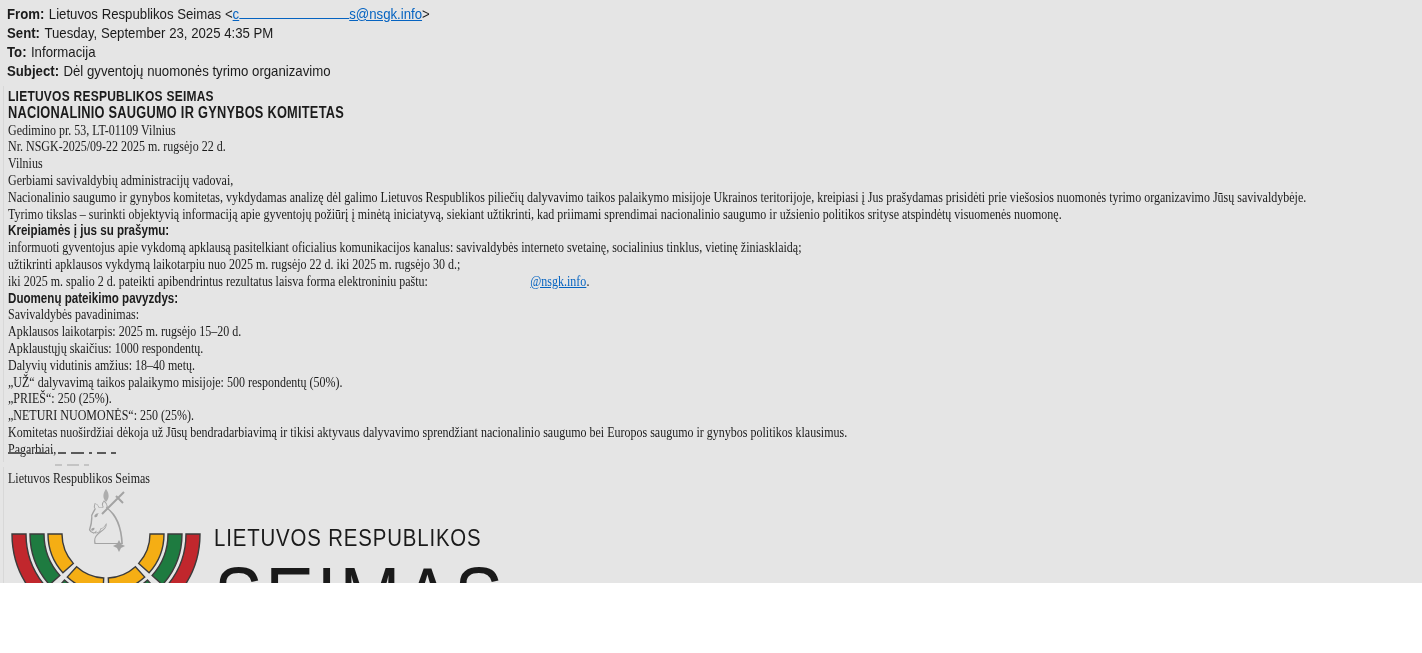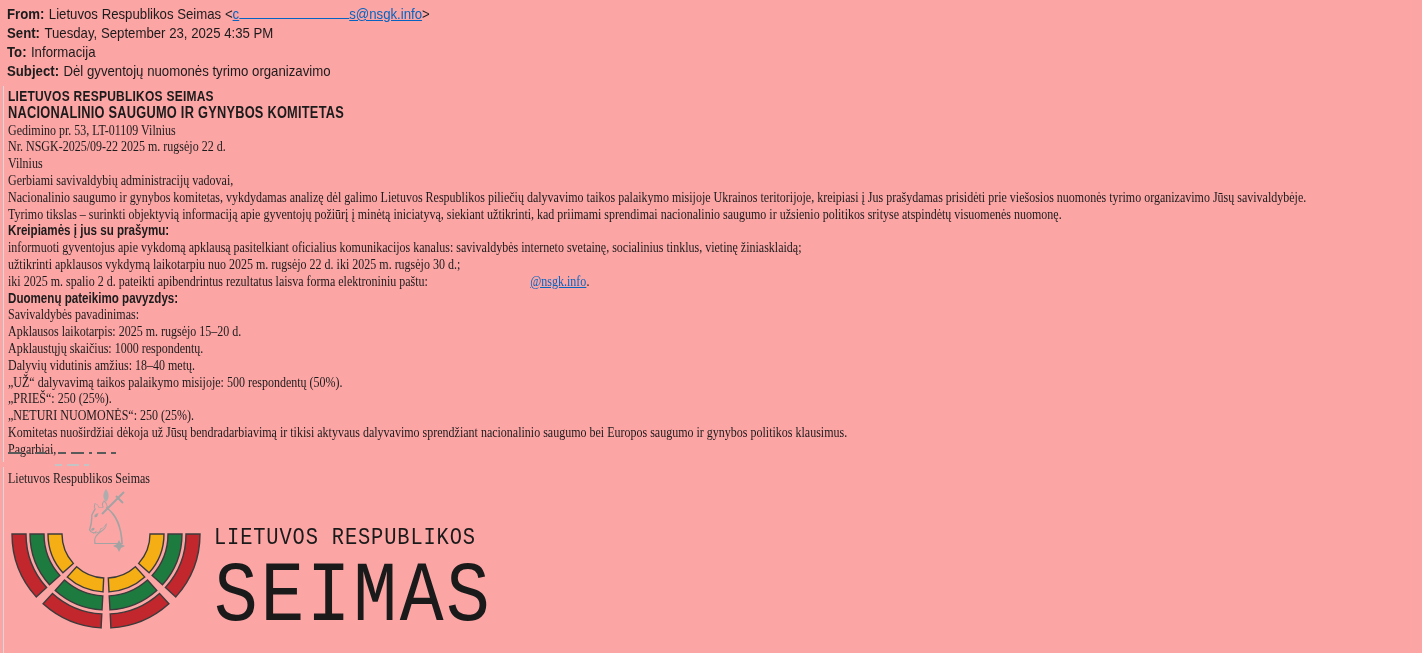--- a/index.html
+++ b/index.html
@@ -1,16 +1,16 @@
 <!DOCTYPE html>
 <html><head>
 <meta charset="utf-8">
 <style>
   html,body{margin:0;padding:0;background:#fff;}
-  .page{position:relative;width:1422px;height:653px;background:#fca5a5;overflow:hidden;
+  .page{position:relative;width:1422px;height:583px;background:#e5e5e5;overflow:hidden;
         font-family:"Liberation Sans",sans-serif;color:#1b1b1b;}
 
   
   .header{position:absolute;left:7px;top:4px;}
   .hline{height:19px;line-height:19px;font-size:15px;white-space:nowrap;
          transform:scaleX(0.88);transform-origin:0 0;}
   .hlabel{font-weight:bold;margin-right:5px;}
   .link{color:#0563C1;text-decoration:underline;cursor:pointer;}
   .redact-gap{display:inline-block;width:125px;height:14px;border-bottom:1px solid #0563C1;}
 
@@ -31,21 +31,21 @@
   
   .redact-row{position:absolute;display:flex;gap:5px;align-items:center;}
   .redact-row i{display:block;height:2px;background:#5a5a5a;}
   .redact-row.faint i{background:#c4c4c4;}
 
   
   .sig-org{position:absolute;left:8px;top:470px;height:17px;line-height:17px;font-size:15px;
            font-family:"Liberation Serif",serif;white-space:nowrap;
            transform:scaleX(0.8);transform-origin:0 0;}
   .logo-svg{position:absolute;left:6px;top:488px;}
-  .wordmark{position:absolute;left:214px;top:524px;color:#1a1a1a;font-family:Liberation Mono, monospace;}
+  .wordmark{position:absolute;left:214px;top:524px;color:#1a1a1a;font-family:Liberation Sans, sans-serif;}
   .wm1{font-size:24px;letter-spacing:1px;height:27px;line-height:27px;white-space:nowrap;
        transform:scaleX(0.85);transform-origin:0 0;}
   .wm2{font-size:86px;line-height:1;letter-spacing:3px;margin-top:3px;white-space:nowrap;
        transform:scaleX(0.85);transform-origin:0 0;}
 </style>
 </head>
 <body>
 
 <div class="page">
 

